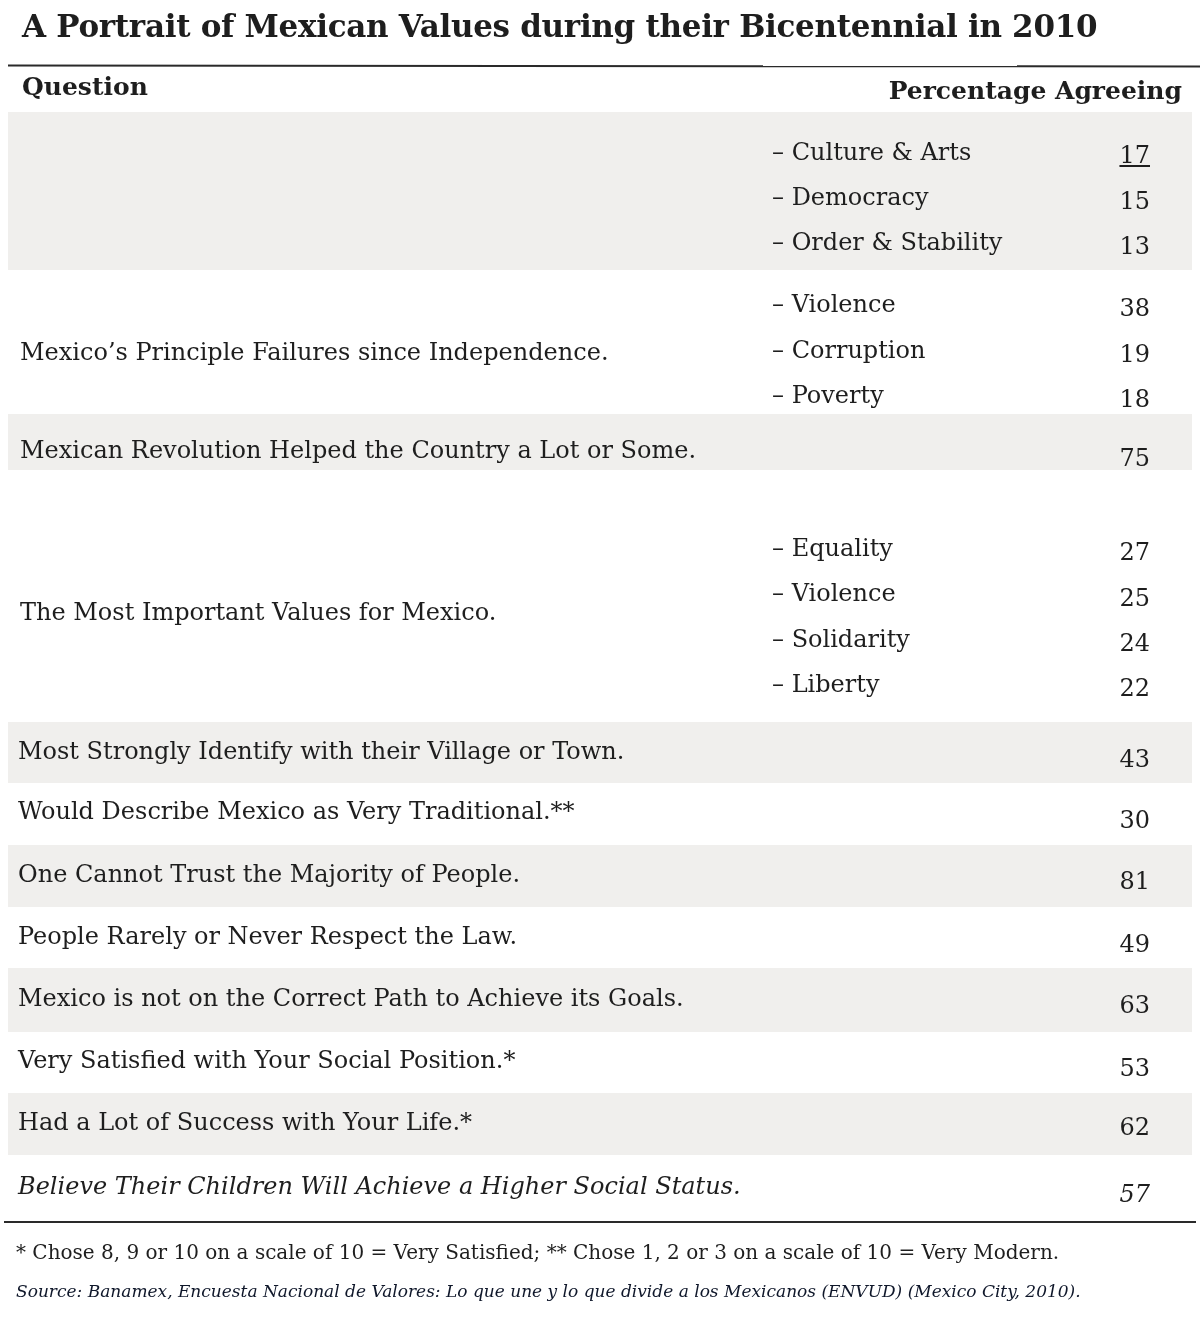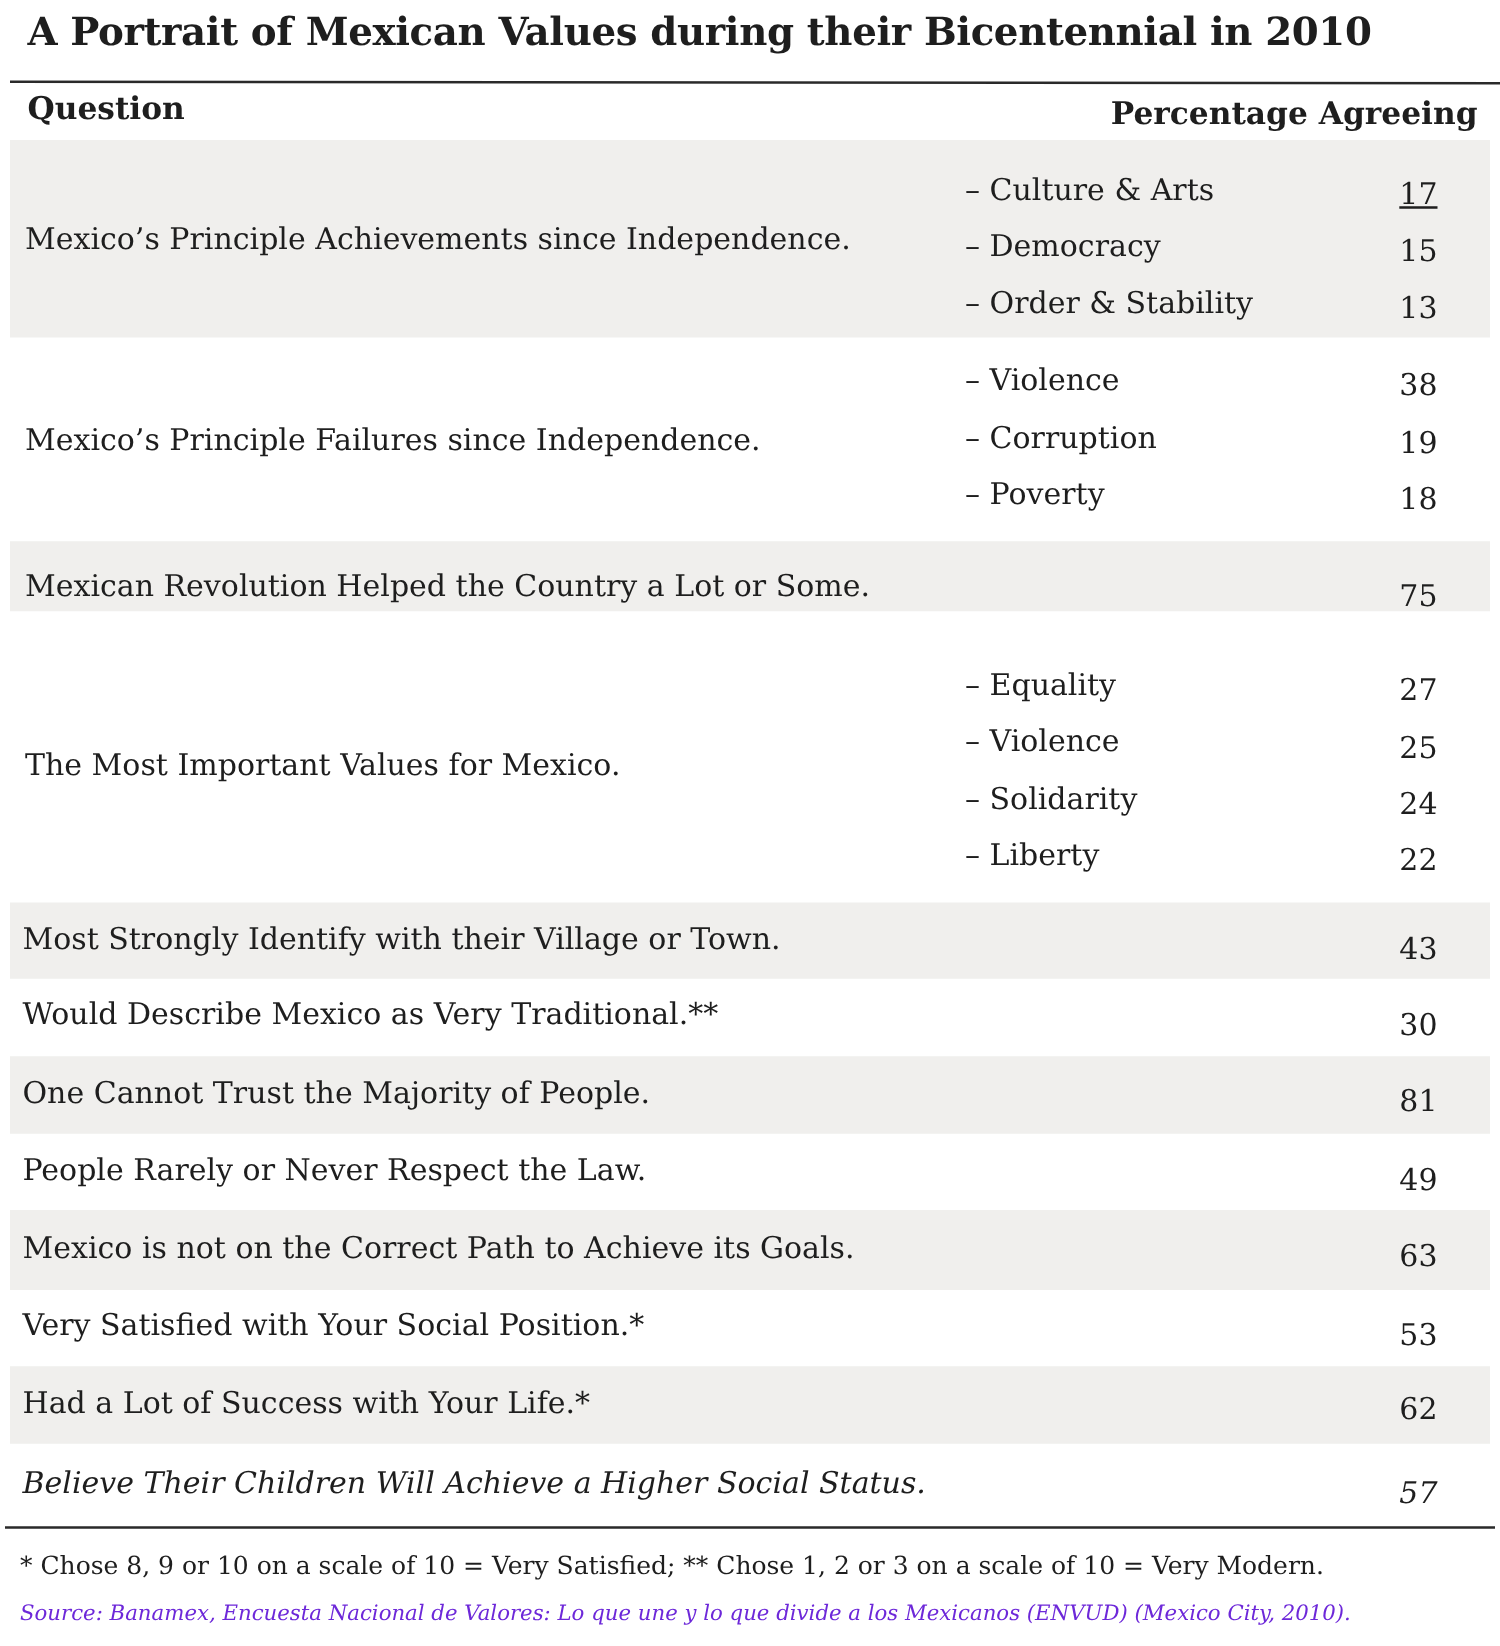--- a/index.html
+++ b/index.html
@@ -12,51 +12,50 @@
   .hdr-q { position: absolute; left: 22px; top: 72px; font-size: 25px; font-weight: bold; }
   .hdr-p { position: absolute; right: 18px; top: 76px; font-size: 25px; font-weight: bold; }
   .row { position: absolute; left: 8px; width: 1184px; box-sizing: border-box; }
   .row.shaded { background: #f0efed; }
   .q { position: absolute; left: 12px; font-size: 24px; white-space: nowrap; }
   .sub { position: absolute; left: 764px; font-size: 24px; white-space: nowrap; }
   .val { position: absolute; width: 60px; text-align: right; left: 1082px; font-size: 24px; }
   .rule-bottom { position: absolute; left: 4px; top: 1221px; width: 1192px; height: 0;
                  border-top: 2px solid #2a2a2a; }
   .foot1 { position: absolute; left: 16px; top: 1240px; font-size: 20px; white-space: nowrap; }
-  .foot2 { position: absolute; left: 16px; top: 1281px; font-size: 17px; font-style: italic; white-space: nowrap; color: #6d28d9; }
+  .foot2 { position: absolute; left: 16px; top: 1281px; font-size: 17px; font-style: italic; white-space: nowrap; color: #0f172a; }
 </style>
 </head>
 <body>
 
 <div class="title">A Portrait of Mexican Values during their Bicentennial in 2010</div>
 <div class="rule-top"></div>
 <div class="hdr-q">Question</div>
 <div class="hdr-p">Percentage Agreeing</div>
 
 <div class="row shaded" style="top:112px;height:158px;">
-  <div class="q" style="top:65px;">Mexico’s Principle Achievements since Independence.</div>
   <div class="sub" style="top:26px;">– Culture &amp; Arts</div>
   <div class="val" style="top:29px;text-decoration:underline;">17</div>
   <div class="sub" style="top:71px;">– Democracy</div>
   <div class="val" style="top:75px;">15</div>
   <div class="sub" style="top:116px;">– Order &amp; Stability</div>
   <div class="val" style="top:120px;">13</div>
 </div>
 
 <div class="row" style="top:270px;height:163px;">
   <div class="q" style="top:68px;">Mexico’s Principle Failures since Independence.</div>
   <div class="sub" style="top:20px;">– Violence</div>
   <div class="val" style="top:24px;">38</div>
   <div class="sub" style="top:66px;">– Corruption</div>
   <div class="val" style="top:70px;">19</div>
   <div class="sub" style="top:111px;">– Poverty</div>
   <div class="val" style="top:115px;">18</div>
 </div>
 
-<div class="row shaded" style="top:433px;height:56px;">
+<div class="row shaded" style="top:414px;height:56px;">
   <div class="q" style="top:22px;">Mexican Revolution Helped the Country a Lot or Some.</div>
   <div class="val" style="top:30px;">75</div>
 </div>
 
 <div class="row" style="top:506px;height:216px;">
   <div class="q" style="top:92px;">The Most Important Values for Mexico.</div>
   <div class="sub" style="top:28px;">– Equality</div>
   <div class="val" style="top:32px;">27</div>
   <div class="sub" style="top:73px;">– Violence</div>
   <div class="val" style="top:78px;">25</div>

